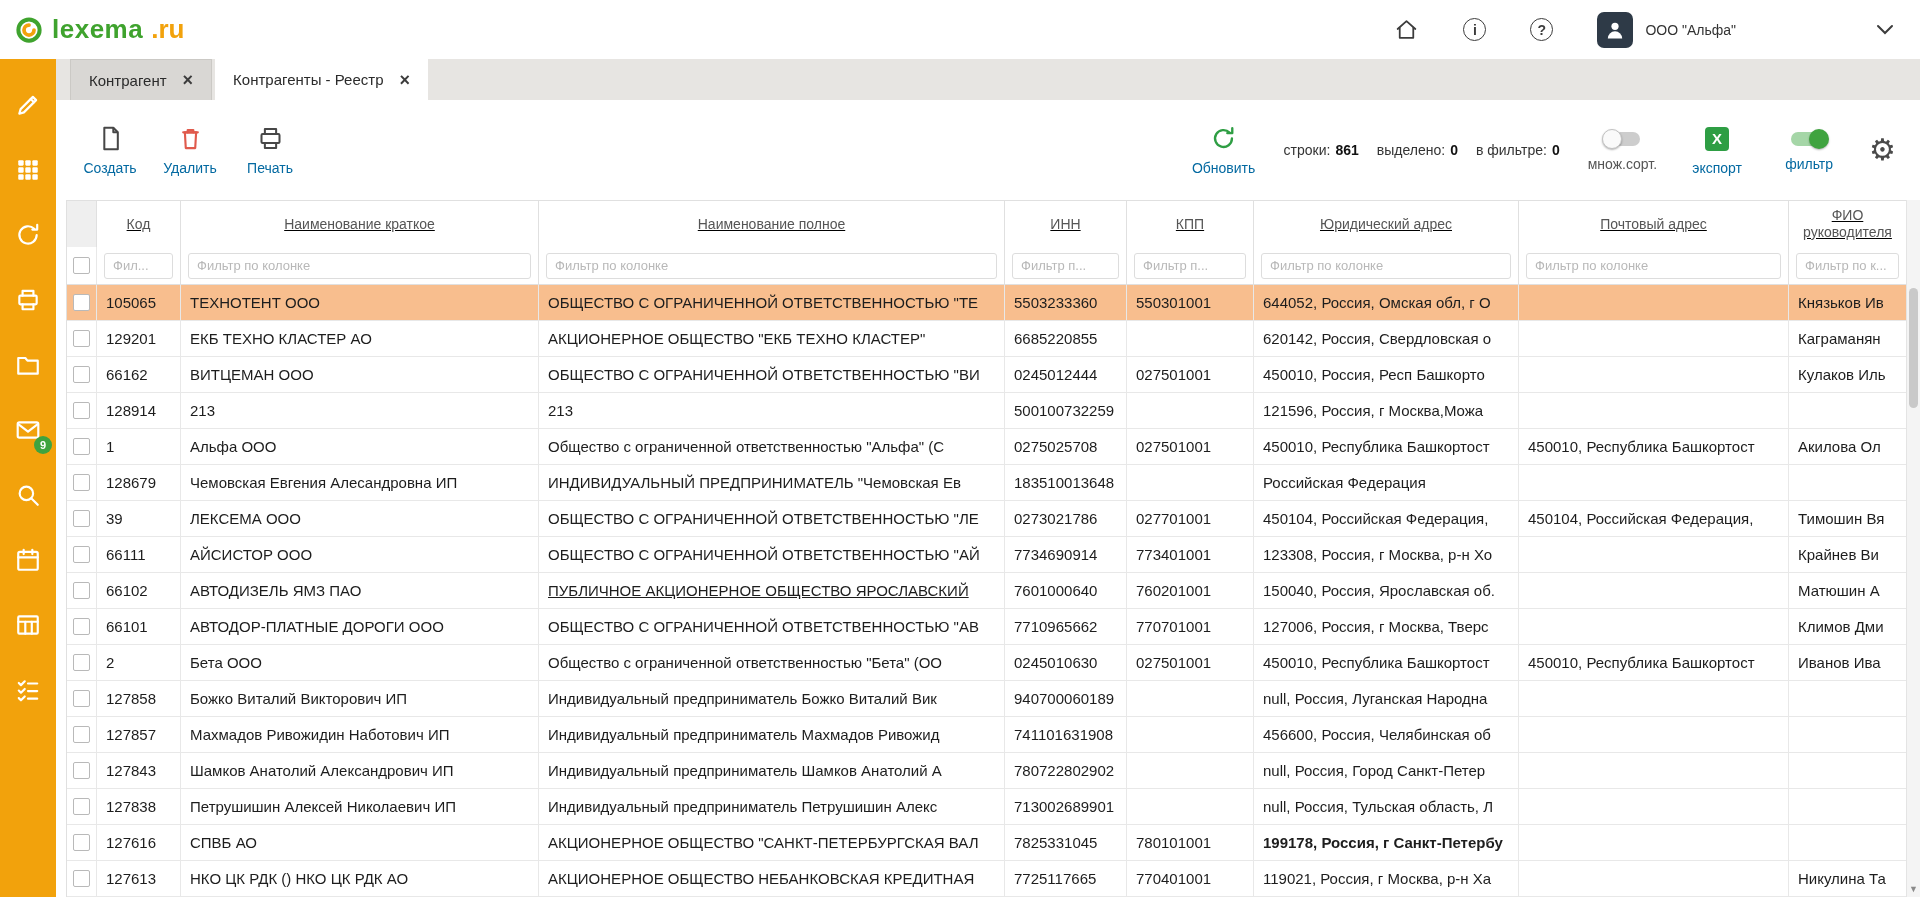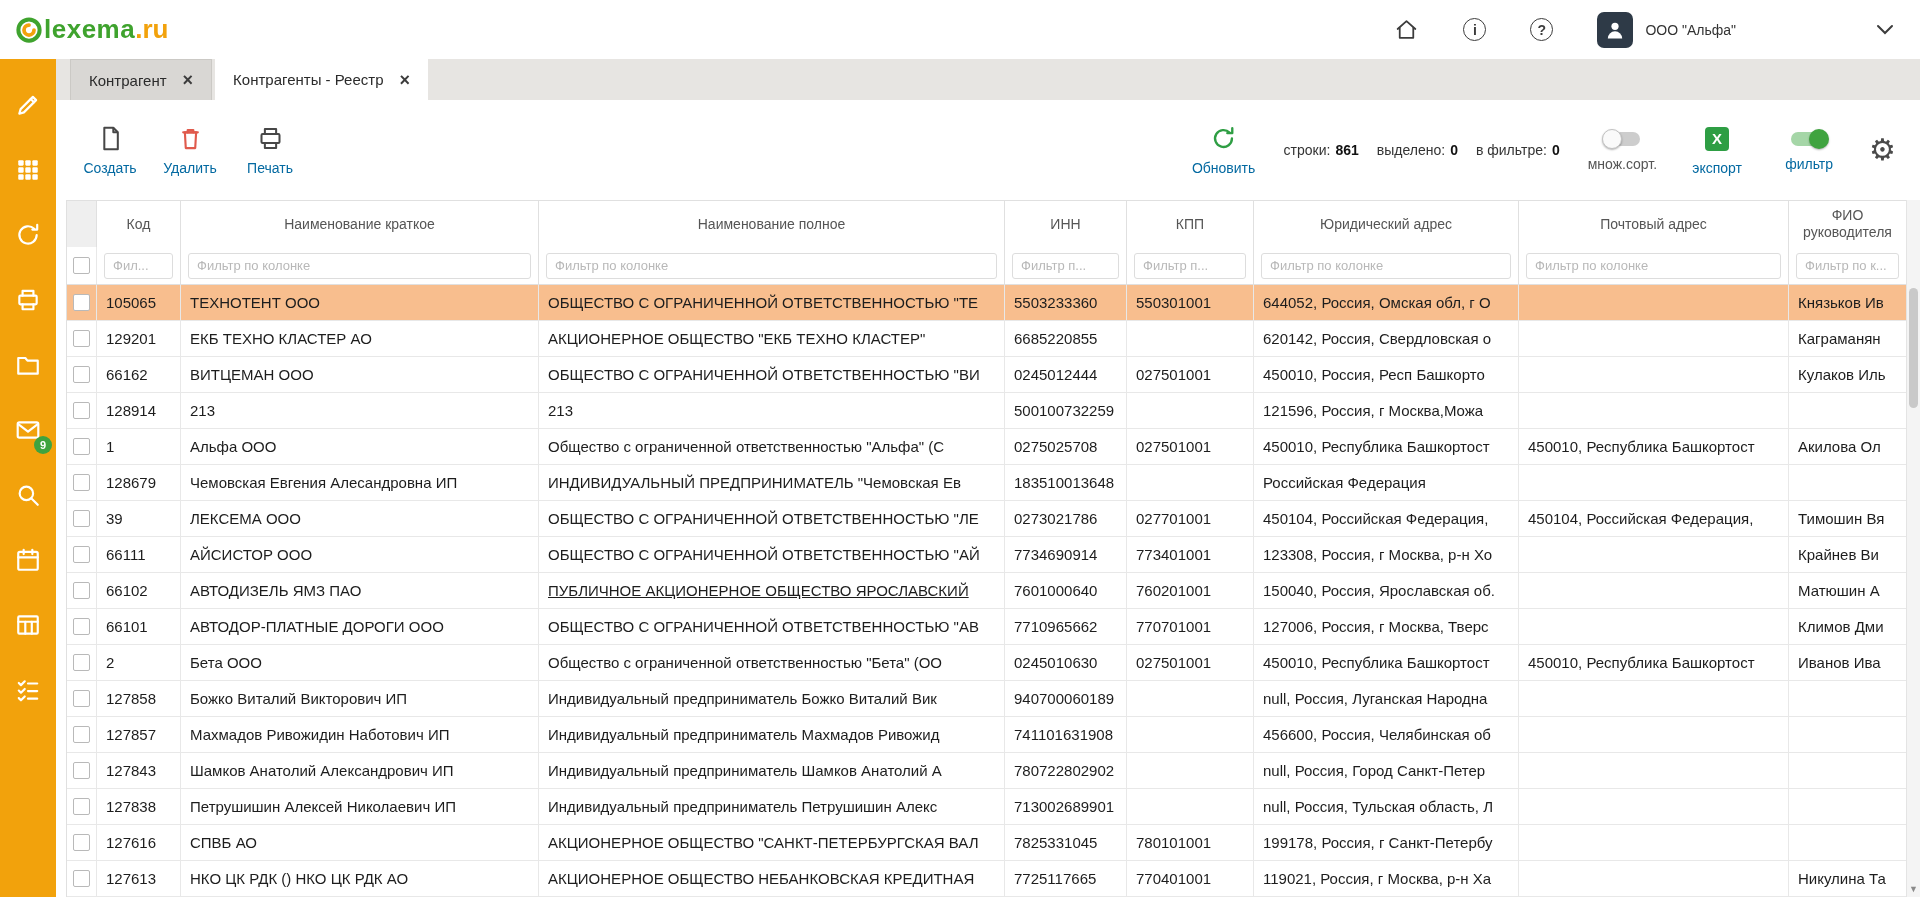--- a/index.html
+++ b/index.html
@@ -4,21 +4,21 @@
 <style>
   html,body{margin:0;padding:0;}
   body{width:1920px;height:897px;overflow:hidden;background:#fff;
        font-family:"Liberation Sans","DejaVu Sans",sans-serif;}
   .app{position:relative;width:1920px;height:897px;overflow:hidden;background:#fff;}
 
   
   .topbar{position:absolute;top:0;left:0;width:100%;height:59px;background:#fff;
           display:flex;align-items:center;justify-content:space-between;
           padding:0 26px 0 14px;box-sizing:border-box;}
-  .logo{display:flex;align-items:center;gap:0;cursor:pointer;}
+  .logo{display:flex;align-items:center;gap:8px;cursor:pointer;}
   .logo-text{font-size:26px;font-weight:bold;color:#3fa32e;letter-spacing:.5px;}
   .logo-suffix{font-size:26px;font-weight:bold;color:#f2a20c;}
   .top-right{display:flex;align-items:center;gap:44px;}
   .top-icon{display:flex;align-items:center;justify-content:center;cursor:pointer;}
   .circle{width:23px;height:23px;border:1.6px solid #3c3c3c;border-radius:50%;
           font-size:14px;font-weight:600;color:#3c3c3c;box-sizing:border-box;}
   .userbox{display:flex;align-items:center;gap:12px;cursor:pointer;}
   .avatar{width:36px;height:36px;background:#2e3a47;border-radius:7px;
           display:flex;align-items:center;justify-content:center;}
   .username{font-size:14px;color:#333;}
@@ -65,21 +65,21 @@
   .switch.on .knob{right:-2px;background:#3fa33f;}
   .knob{position:absolute;top:-3px;width:20px;height:20px;border-radius:50%;box-sizing:border-box;
         box-shadow:0 1px 2px rgba(0,0,0,.3);}
   .xlicon{width:24px;height:24px;border-radius:4px;background:#2e9e44;color:#fff;margin:2px 0;
           display:flex;align-items:center;justify-content:center;font-size:15px;font-weight:bold;}
   .gear{font-size:30px;color:#4a4a4a;line-height:1;cursor:pointer;}
 
   
   .grid{position:absolute;top:200px;left:66px;width:1840px;bottom:0;overflow:hidden;
         border-top:1px solid #e0e0e0;border-left:1px solid #e0e0e0;box-sizing:border-box;}
-  .ghead{display:flex;height:46px;}
+  .ghead{display:flex;height:46px;text-decoration:underline;}
   .th{flex:0 0 auto;display:flex;align-items:center;justify-content:center;
       border-right:1px solid #e0e0e0;color:#555;font-size:14px;box-sizing:border-box;
       padding:0 4px;text-align:center;cursor:pointer;}
   .th span{white-space:normal;line-height:1.2;}
   .thcb{flex:0 0 30px;background:#efefef;cursor:default;}
   .gfilters{display:flex;height:37px;border-bottom:1px solid #e0e0e0;}
   .fc{flex:0 0 auto;display:flex;align-items:center;justify-content:center;
       border-right:1px solid #e0e0e0;box-sizing:border-box;padding:0 7px;}
   .fc input{width:100%;height:26px;border:1px solid #ddd;border-radius:3px;padding:0 8px;
             box-sizing:border-box;font-size:13px;font-family:inherit;color:#333;outline:none;}
@@ -552,21 +552,21 @@
         </div>
         <div class="tr">
           <div class="cbcell">
             <div class="cb"></div>
           </div>
           <div class="td" style="flex: 0 0 84px;">127616</div>
           <div class="td" style="flex: 0 0 358px;">СПВБ АО</div>
           <div class="td" style="flex: 0 0 466px;">АКЦИОНЕРНОЕ ОБЩЕСТВО "САНКТ-ПЕТЕРБУРГСКАЯ ВАЛ</div>
           <div class="td" style="flex: 0 0 122px;">7825331045</div>
           <div class="td" style="flex: 0 0 127px;">780101001</div>
-          <div class="td" style="flex: 0 0 265px;">199178, Россия, г Санкт-Петербу</div>
+          <div class="td" style="flex: 0 0 265px; font-weight: bold;">199178, Россия, г Санкт-Петербу</div>
           <div class="td" style="flex: 0 0 270px;"></div>
           <div class="td" style="flex: 0 0 118px;"></div>
         </div>
         <div class="tr">
           <div class="cbcell">
             <div class="cb"></div>
           </div>
           <div class="td" style="flex: 0 0 84px;">127613</div>
           <div class="td" style="flex: 0 0 358px;">НКО ЦК РДК () НКО ЦК РДК АО</div>
           <div class="td" style="flex: 0 0 466px;">АКЦИОНЕРНОЕ ОБЩЕСТВО НЕБАНКОВСКАЯ КРЕДИТНАЯ</div>

